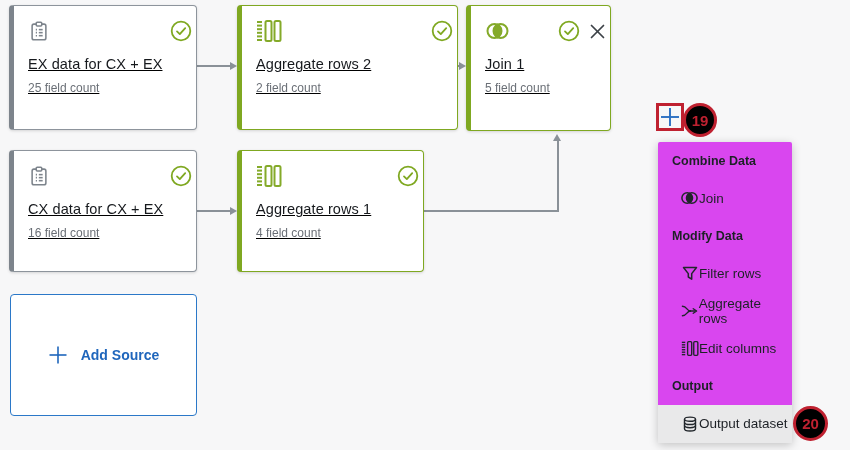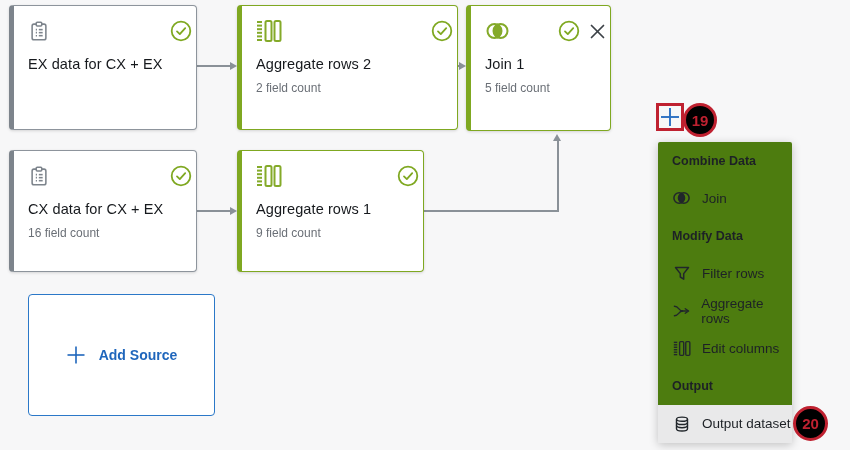--- a/index.html
+++ b/index.html
@@ -9,35 +9,36 @@
     background:#f7f7f8;position:relative;
   }
   .stage{position:absolute;inset:0;}
 
   
   .node{
     position:absolute;background:#fff;border:1px solid #8d949c;
     border-radius:4px;box-sizing:border-box;
     box-shadow:0 1px 3px rgba(0,0,0,.14);
     padding:13px 4px 0 14px;
+    text-decoration:underline;
   }
   .node-source{border-left:5px solid #7d848c;}
   .node-green{border:1px solid #7fa821;border-left:5px solid #7fa821;}
   .node-top{display:flex;align-items:center;height:24px;}
   .node-top .spacer{flex:1;}
   .node-title{margin-top:13px;font-size:14.5px;color:#16191d;letter-spacing:.1px;}
   .node-sub{margin-top:9px;font-size:12px;color:#6a6f76;}
   .icon{display:inline-flex;align-items:center;justify-content:center;}
   .close-x{margin-left:9px;cursor:pointer;display:inline-flex;}
 
   
   .add-source{
     position:absolute;background:#fff;border:1px solid #2b78c8;border-radius:4px;
     box-sizing:border-box;display:flex;align-items:center;justify-content:center;
-    gap:13px;color:#1f66bc;cursor:pointer;margin-left:18px;
+    gap:13px;color:#1f66bc;cursor:pointer;
   }
   .add-source-label{font-size:14px;font-weight:bold;color:#1f66bc;}
 
   
   .h-line,.v-line{position:absolute;background:#8a9198;}
   .h-line{height:2px;}
   .v-line{width:2px;}
   .arrow-right{position:absolute;width:0;height:0;
     border-top:4.5px solid transparent;border-bottom:4.5px solid transparent;
     border-left:7px solid #8a9198;}
@@ -57,30 +58,30 @@
     box-sizing:border-box;border:3.5px solid #bf2130;
     display:flex;align-items:center;justify-content:center;
     color:#bf2130;font-size:15px;font-weight:bold;z-index:30;
   }
   .badge-19{left:683px;top:103px;width:34px;height:34px;}
   .badge-20{left:793px;top:406px;width:35px;height:35px;}
 
   
   .menu{
     position:absolute;left:658px;top:142px;width:134px;height:301px;
-    background:#4d7c0f;border-radius:2px;z-index:20;
+    background:#d946ef;border-radius:2px;z-index:20;
     box-shadow:0 2px 10px rgba(0,0,0,.22);
     display:flex;flex-direction:column;
   }
   .menu-header{
     height:37.6px;display:flex;align-items:center;padding-left:14px;
     font-size:12.5px;font-weight:bold;color:#1d2126;box-sizing:border-box;
   }
   .menu-item{
-    height:37.6px;display:flex;align-items:center;gap:11px;padding-left:14px;
+    height:37.6px;display:flex;align-items:center;padding-left:22px;
     font-size:13.5px;color:#1d2126;cursor:pointer;box-sizing:border-box;
   }
   .menu-item.highlighted{background:#e9e9ea;}
   .mi-icon{width:19px;display:flex;justify-content:center;align-items:center;}
 </style>
 </head>
 <body>
 
 <div class="stage">
 
@@ -113,20 +114,21 @@
       </span>
       <span class="spacer"></span>
       <span class="icon">
         <svg width="22" height="22" viewBox="0 0 22 22" fill="none" stroke="#7fa821" stroke-width="1.8">
           <circle cx="11" cy="11" r="9.3" fill="#fff"></circle>
           <path d="M7 11.4 L9.8 14.1 L15.2 8.2" stroke-linecap="round" stroke-linejoin="round"></path>
         </svg>
       </span>
     </div>
     <div class="node-title">EX data for CX + EX</div>
+    <div class="node-sub">25 field count</div>
   </div>
 
   <div class="node node-green" style="left:237px;top:5px;width:221px;height:125px;">
     <div class="node-top">
       <span class="icon">
         <svg width="26" height="22" viewBox="0 0 26 22" fill="none">
           <g fill="#84aa29">
             <rect x="1" y="1" width="5" height="2"></rect>
               <rect x="1" y="4.6" width="5" height="2"></rect>
             <rect x="1" y="8.2" width="5" height="2"></rect>
@@ -226,21 +228,21 @@
       </span>
       <span class="spacer"></span>
       <span class="icon">
         <svg width="22" height="22" viewBox="0 0 22 22" fill="none" stroke="#7fa821" stroke-width="1.8">
           <circle cx="11" cy="11" r="9.3" fill="#fff"></circle>
           <path d="M7 11.4 L9.8 14.1 L15.2 8.2" stroke-linecap="round" stroke-linejoin="round"></path>
         </svg>
       </span>
     </div>
     <div class="node-title">Aggregate rows 1</div>
-    <div class="node-sub">9 field count</div>
+    <div class="node-sub">4 field count</div>
   </div>
 
   <div class="add-source" style="left:10px;top:294px;width:187px;height:122px;">
     <span class="icon">
       <svg width="20" height="20" viewBox="0 0 20 20" stroke="#1f66bc" stroke-width="1.6">
         <line x1="10" y1="1.5" x2="10" y2="18.5"></line>
           <line x1="1.5" y1="10" x2="18.5" y2="10"></line>
       </svg>
     </span>
     <span class="add-source-label">Add Source</span>

